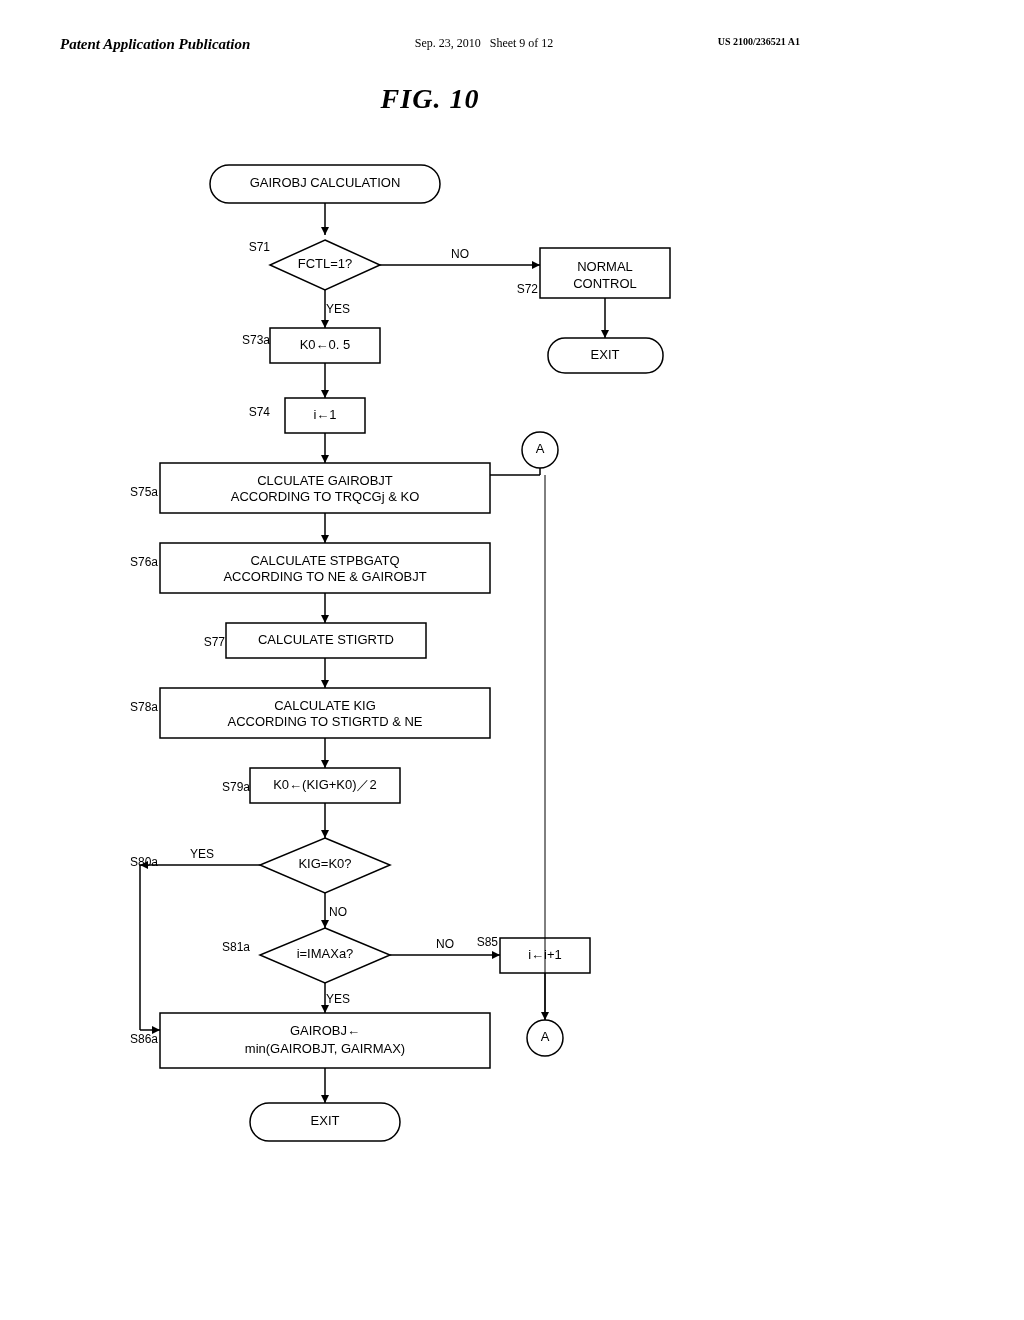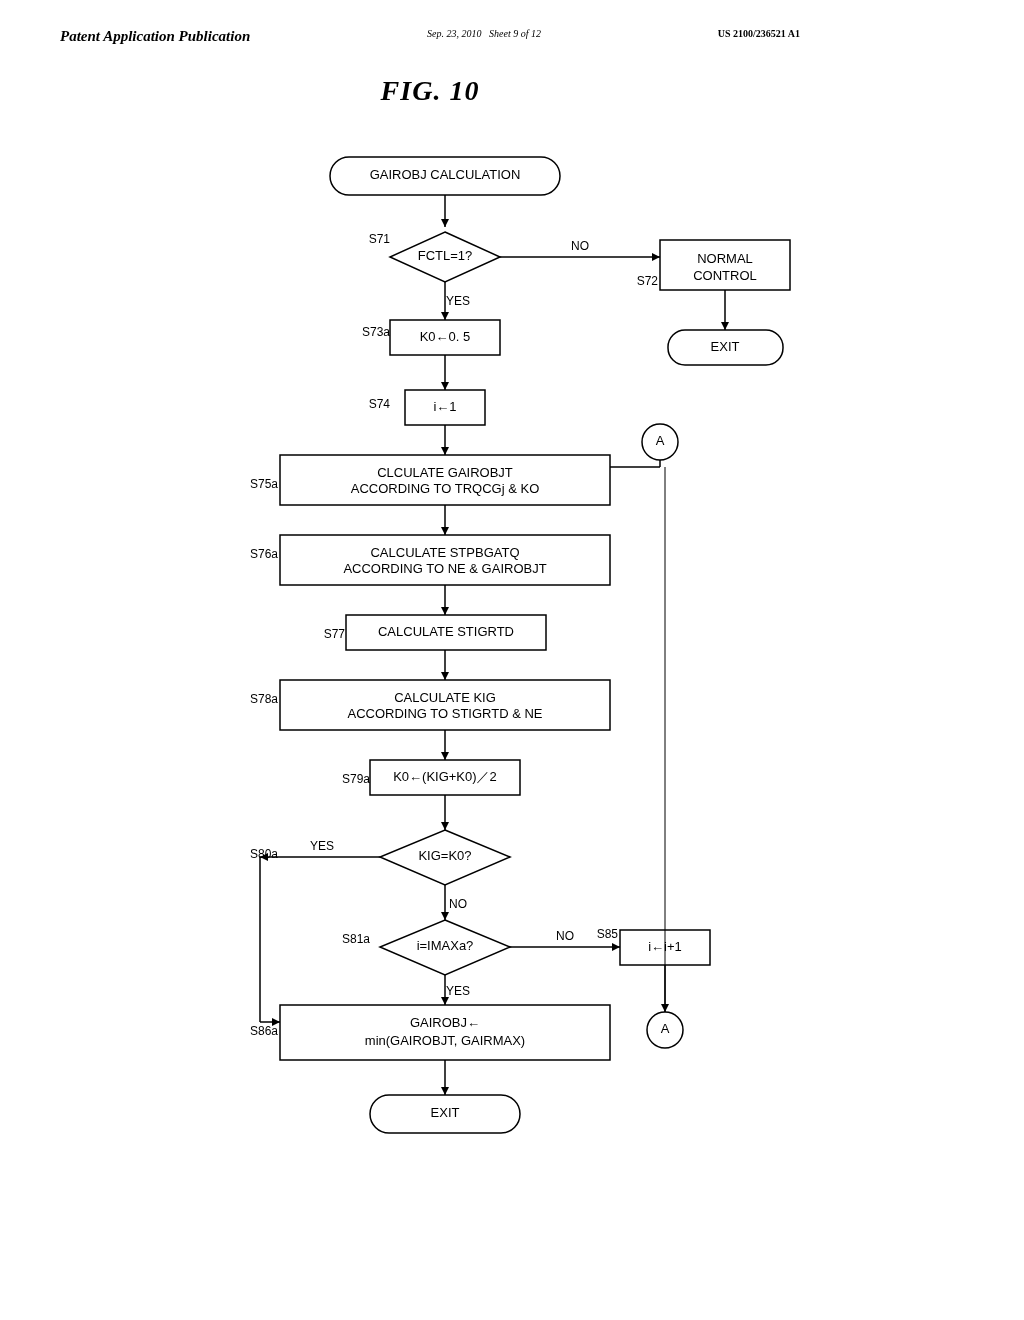--- a/index.html
+++ b/index.html
@@ -9,41 +9,40 @@
       width: 1024px;
       min-height: 1320px;
       position: relative;
       overflow-x: hidden;
     }
 
     .page {
       width: 860px;
       min-height: 1320px;
       background: #fff;
-      padding: 28px 60px;
+      padding: 36px 60px;
       position: relative;
     }
 
     
     .header {
       display: flex;
       justify-content: space-between;
       align-items: flex-start;
       margin-bottom: 30px;
       border-bottom: none;
     }
     .header-left {
       font-size: 15px;
       font-weight: bold;
       font-style: italic;
     }
     .header-center {
-      font-size: 10px;
+      font-size: 12px;
       text-align: center;
-      font-style: italic;
     }
     .header-right {
       font-size: 10px;
       font-weight: bold;
     }
 
     
     .fig-title {
       text-align: center;
       font-size: 28px;
@@ -52,21 +51,21 @@
       margin-bottom: 30px;
       margin-top: 10px;
       letter-spacing: 1px;
     }
 
     
     .flowchart {
       position: relative;
       width: 100%;
       display: flex;
-      justify-content: flex-start;
+      justify-content: flex-end;
     }
 
     svg {
       overflow: visible;
     }
 
     
     .shape-text {
       font-family: Arial, sans-serif;
       font-size: 13px;

